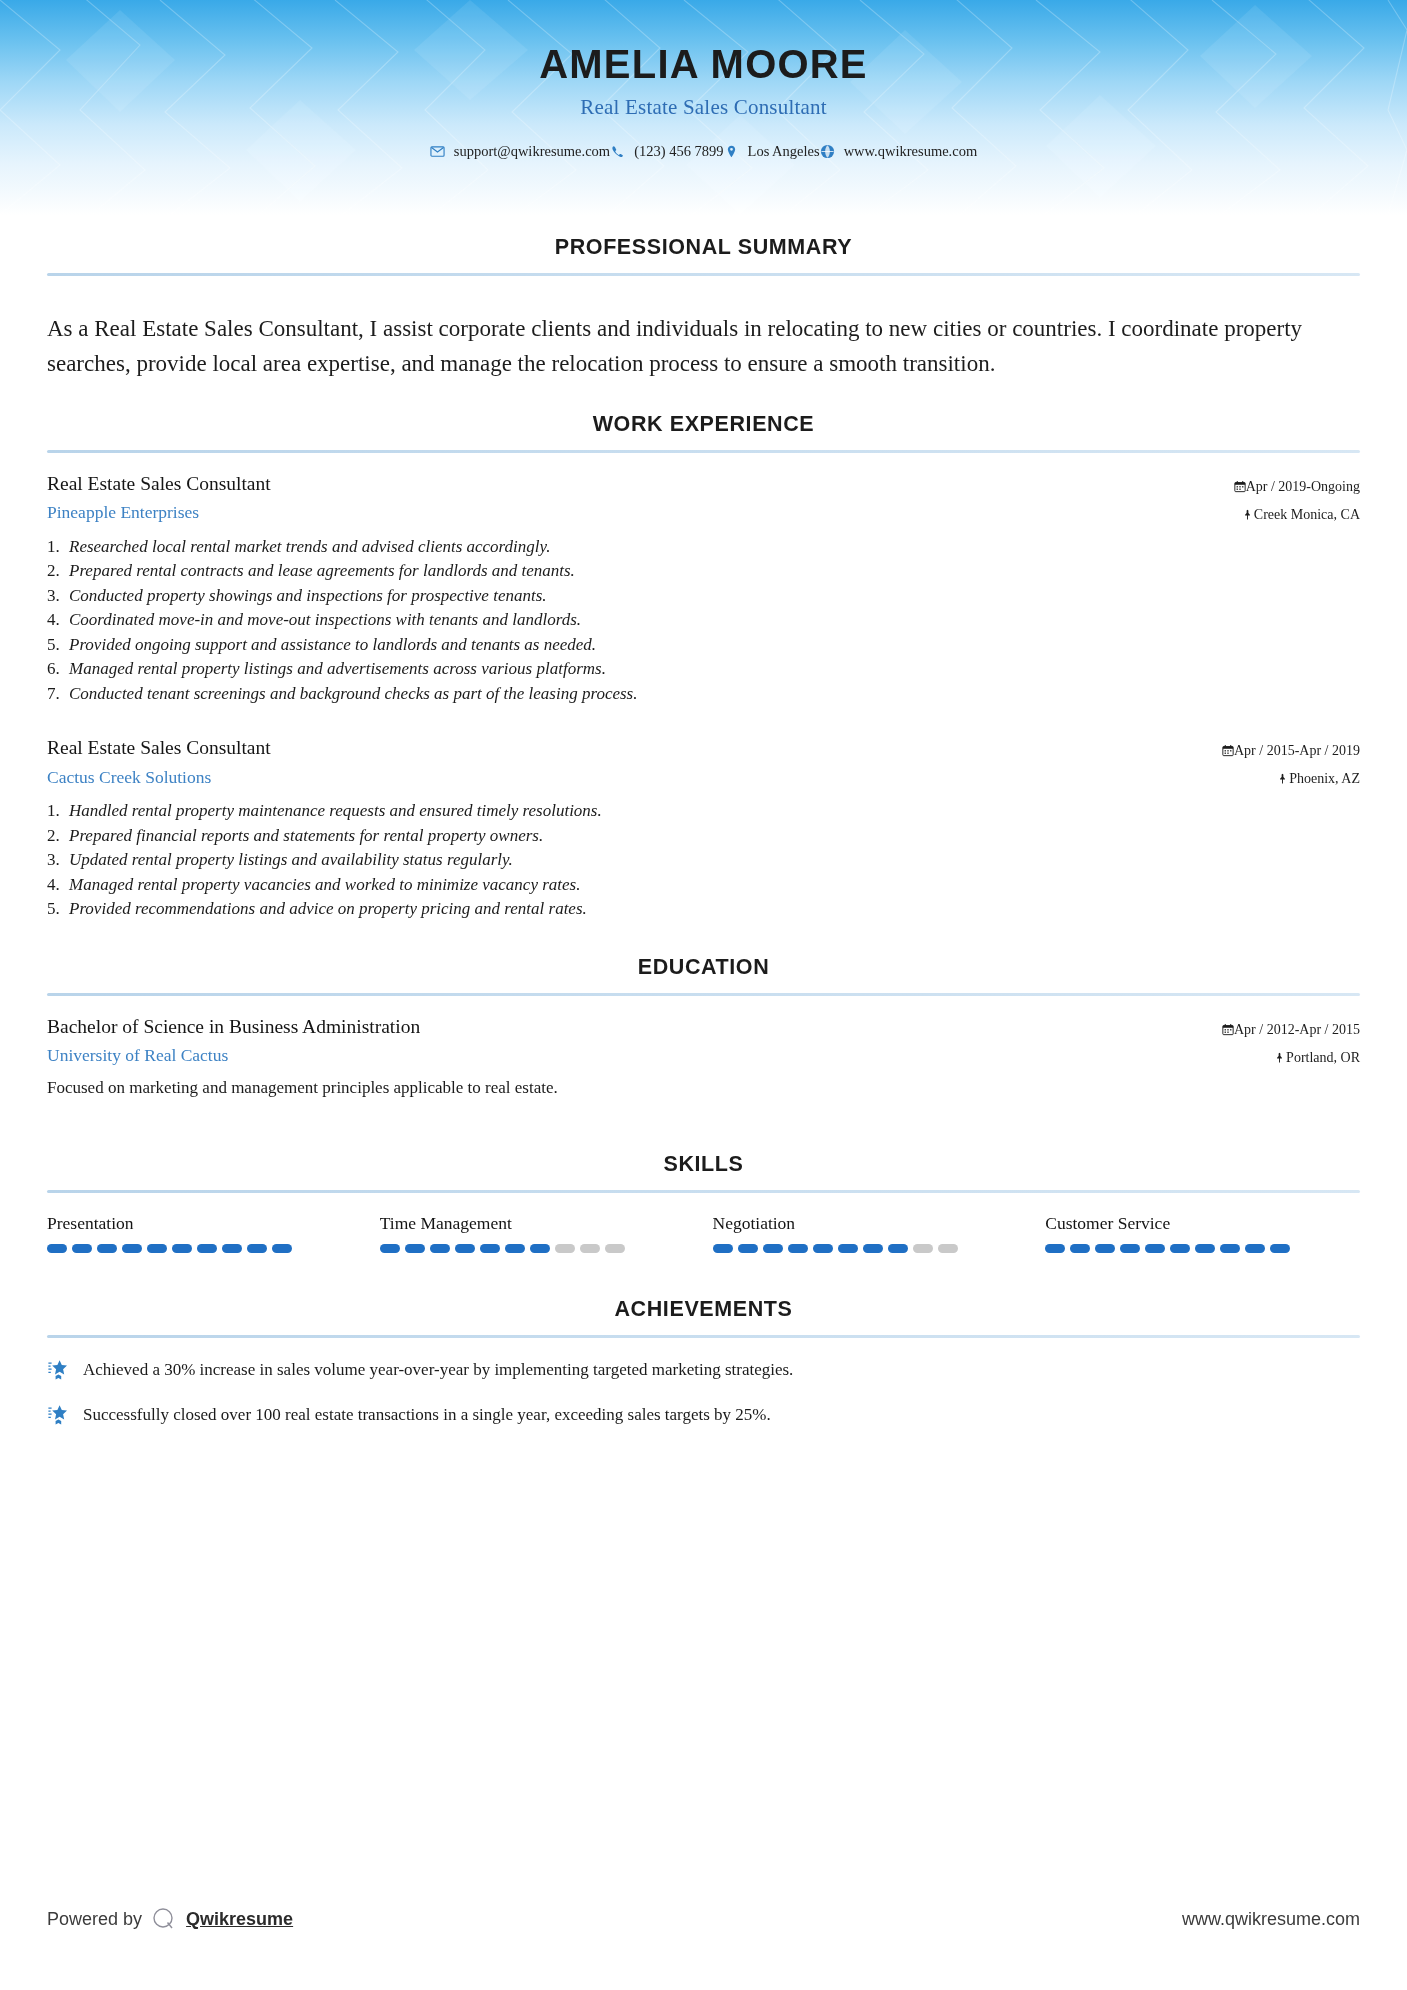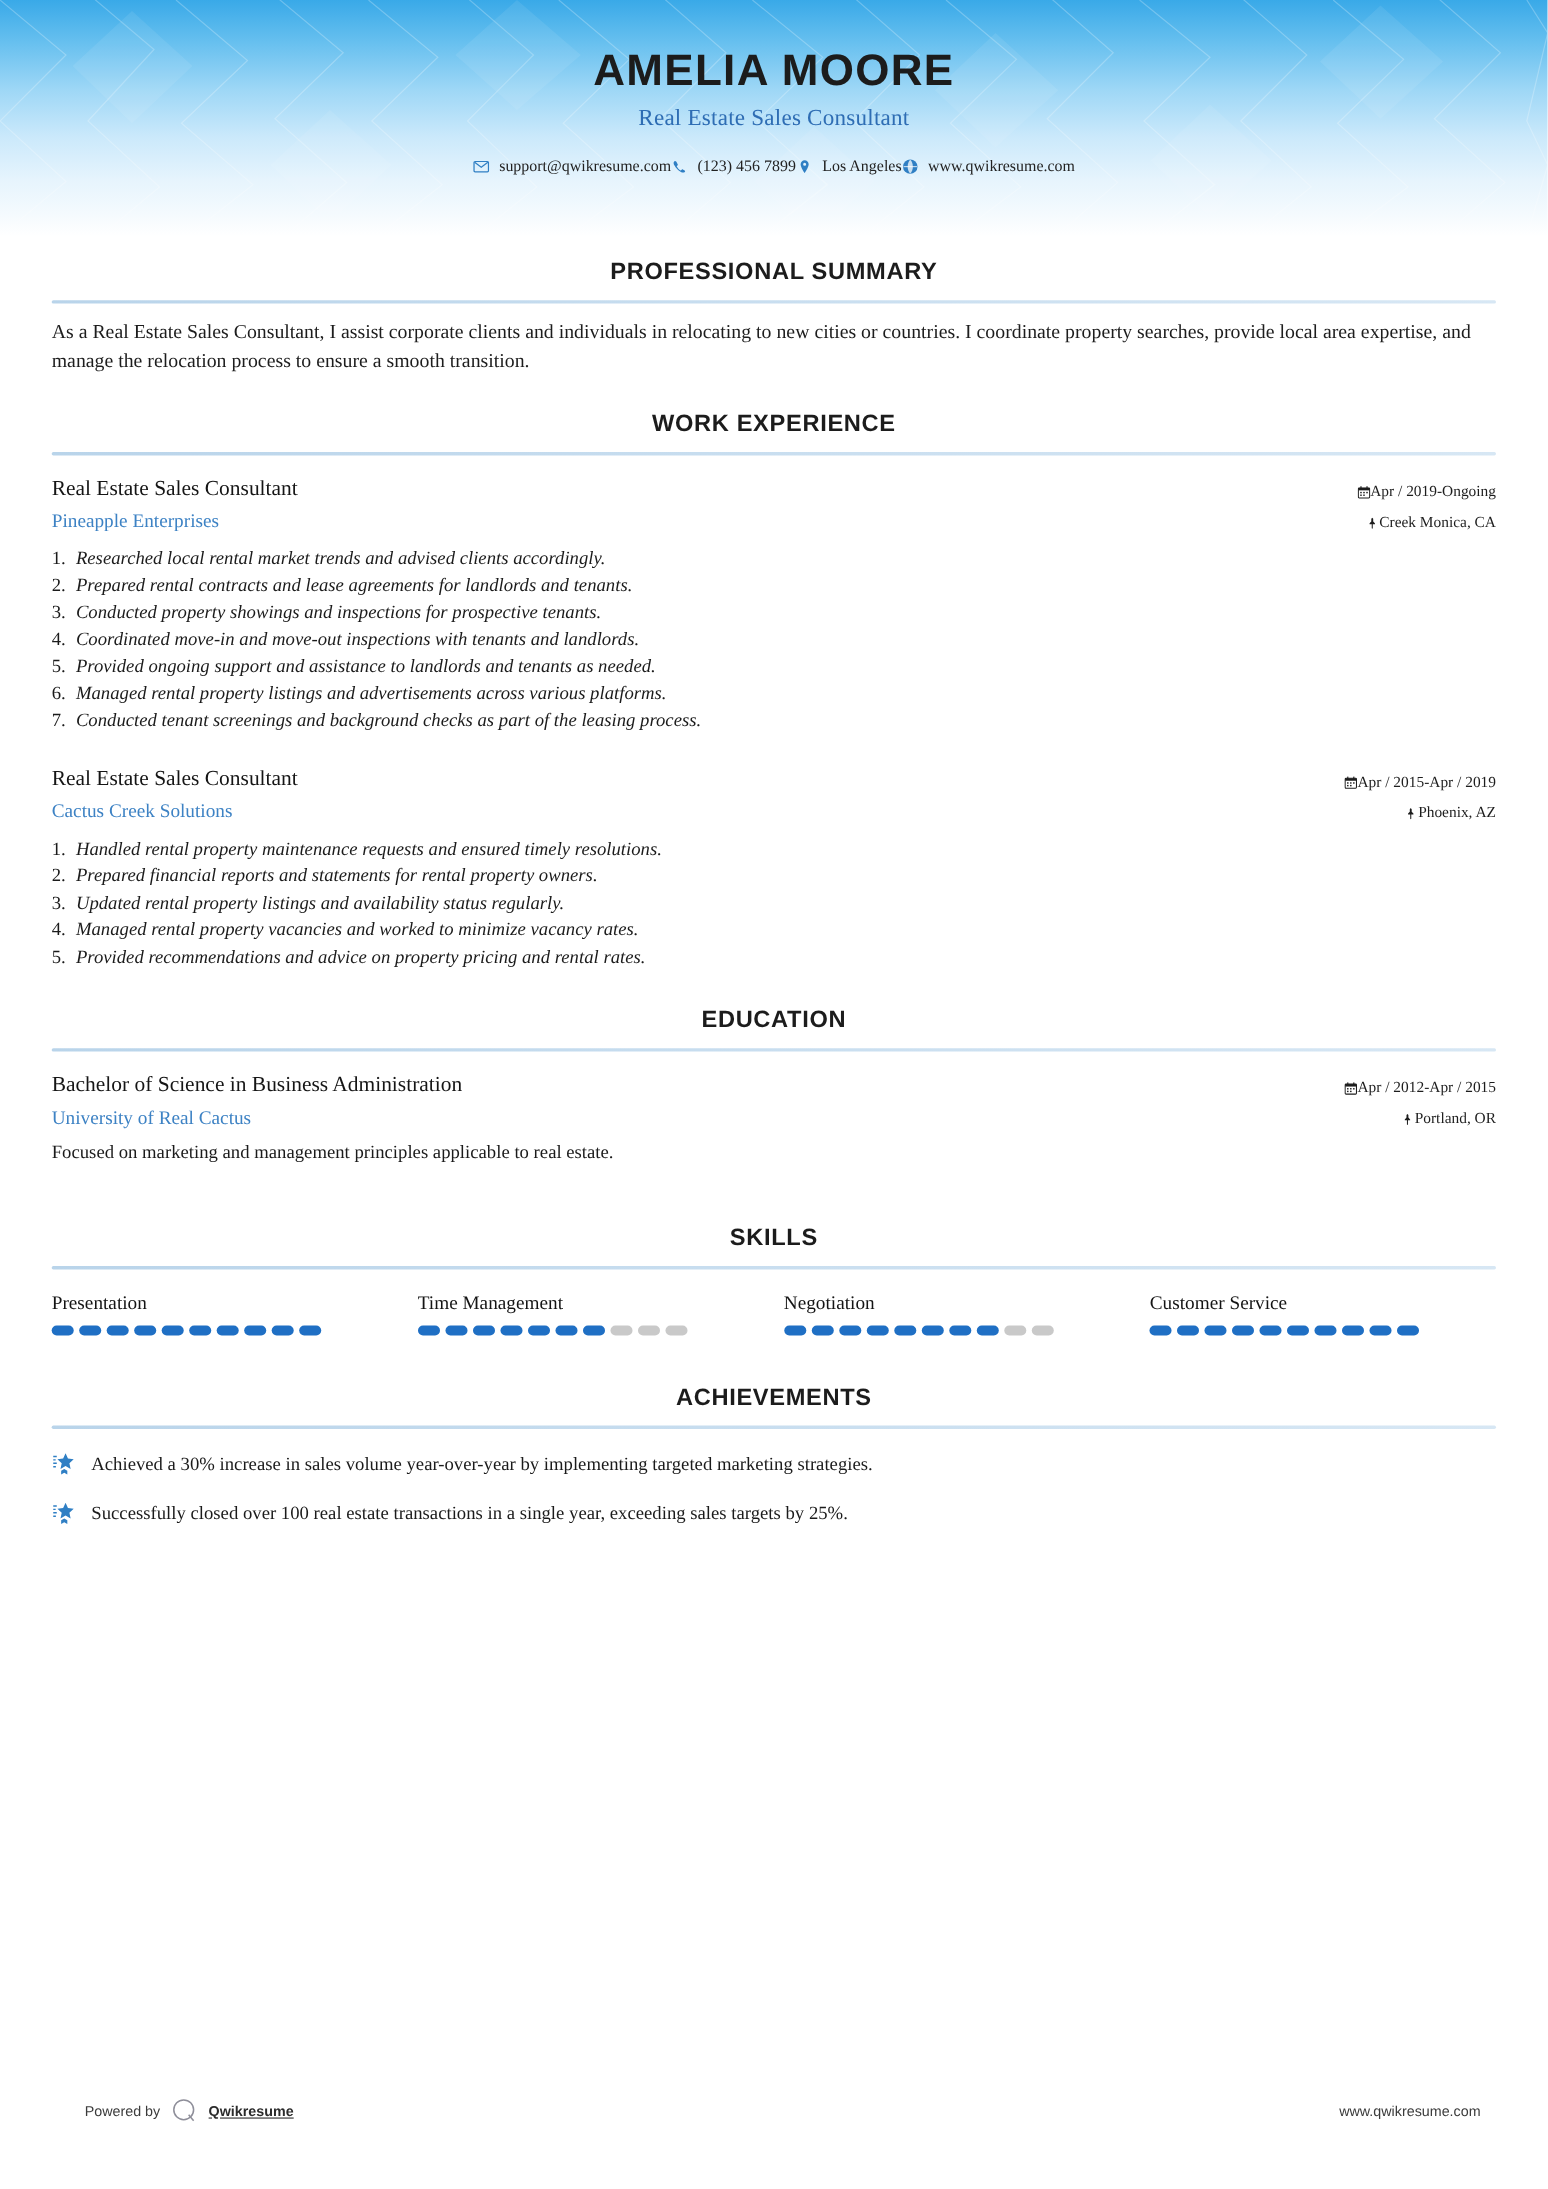--- a/index.html
+++ b/index.html
@@ -93,22 +93,22 @@
     color: #1c1c1c;
   }
   .section-rule {
     height: 3px;
     margin-top: 13px;
     background: linear-gradient(90deg, #b9d4ea 0%, #c7ddef 45%, #d7e7f4 100%);
     border-radius: 2px;
   }
 
   .summary-text {
-    margin-top: 12px;
-    font-size: 18px;
+    margin-top: 36px;
+    font-size: 23px;
     line-height: 1.52;
     color: #1d1d1d;
     text-align: left;
   }
 
   
   .entry { margin-top: 19px; position: relative; }
   .entry-head {
     display: flex;
     justify-content: space-between;
@@ -205,29 +205,29 @@
   .achv-icon svg { display: block; }
   .achv-text {
     font-size: 17px;
     line-height: 1.4;
     color: #1b1b1b;
   }
 
   
   .footer {
     position: absolute;
-    left: 16px;
+    left: 0;
     right: 0;
     bottom: 58px;
-    padding: 0 61px;
+    padding: 0 47px;
     display: flex;
     justify-content: space-between;
     align-items: center;
     font-family: "Liberation Sans", sans-serif;
-    font-size: 13px;
+    font-size: 18px;
     color: #3b3b3b;
   }
   .footer-left { display: flex; align-items: center; gap: 9px; }
   .footer-logo { width: 26px; height: 26px; color: #8f8f9a; }
   .footer-logo svg { display: block; }
   .footer-brand {
     text-decoration: underline;
     color: #2b2b2b;
     font-weight: 600;
   }

